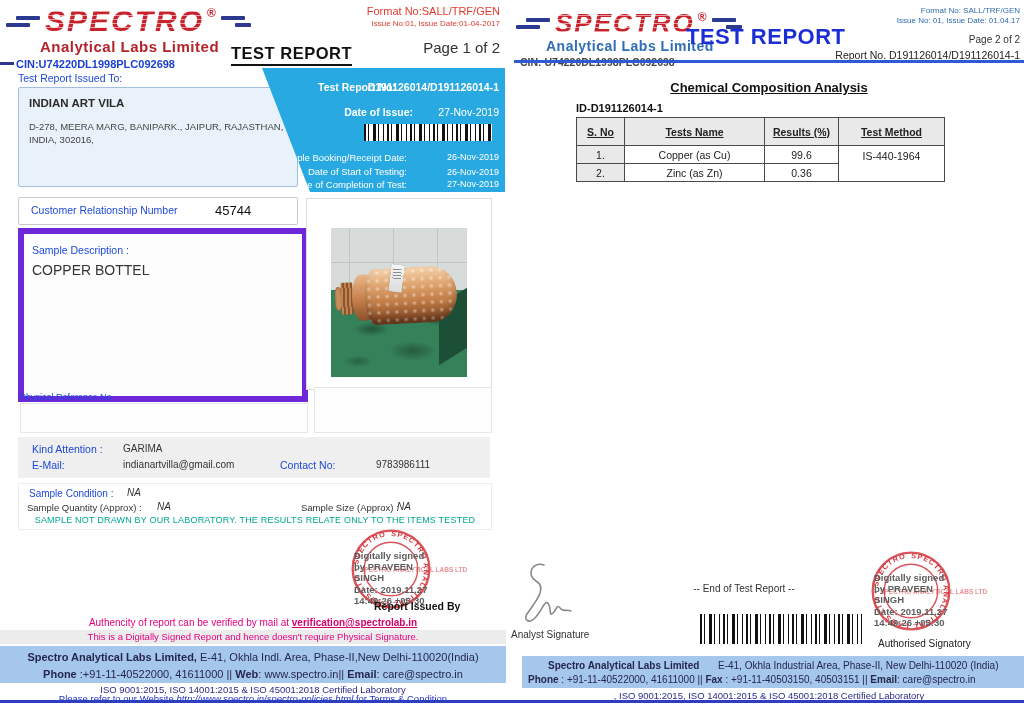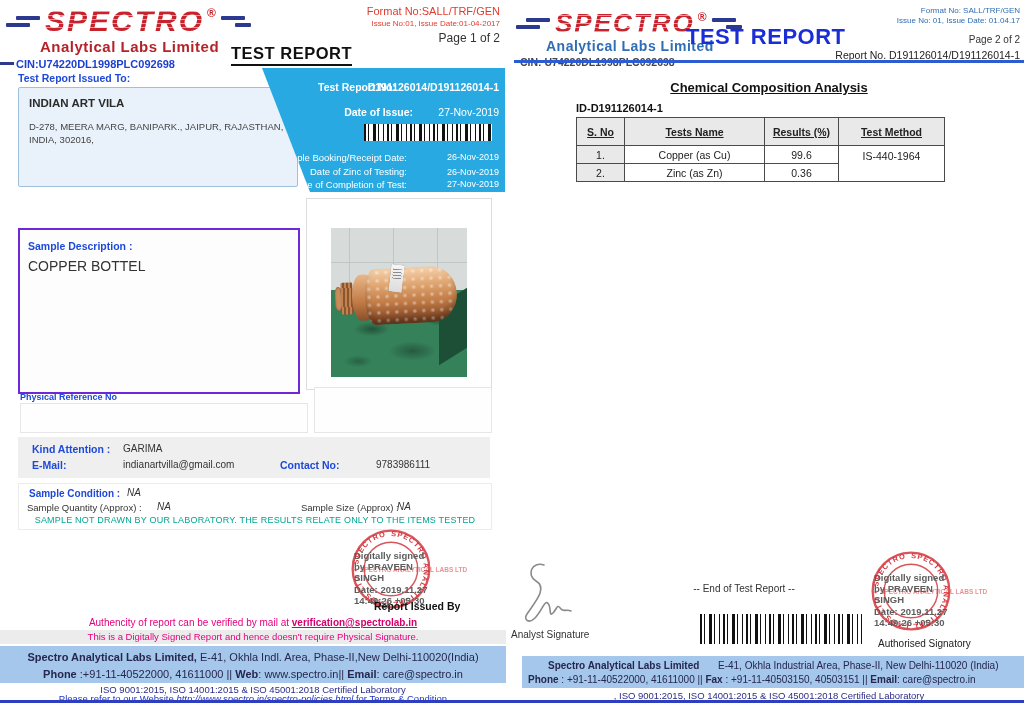--- a/index.html
+++ b/index.html
@@ -31,25 +31,25 @@
   .page2 .logo-word{font-size:26px;}
   .page2 .logo-sub{color:#2f6db5;font-size:14px;margin:2px 0 0 30px;}
   .page2 .logo-cin{color:#454545;font-weight:700;font-size:10.5px;margin:2px 0 0 4px;}
 
   
   .p1-title{left:231px;top:44px;font-size:16.5px;font-weight:800;color:#111;
             border-bottom:2.5px solid #111;padding-bottom:1px;letter-spacing:.5px;}
   .p1-meta{right:6px;top:5px;text-align:right;line-height:1.25;}
   .p1-format{color:#e23a2e;font-size:11px;}
   .p1-issue{color:#e23a2e;font-size:8px;}
-  .p1-page{color:#333;font-size:12px;margin-top:2px;}
+  .p1-page{color:#333;font-size:15px;margin-top:10px;}
   .p1-rulestub{left:0;top:62px;width:14px;height:3px;background:#2b3990;}
 
   
-  .lbl-blue{color:#1e49d8;font-weight:700;}
+  .lbl-blue{color:#1e49d8;font-weight:400;}
   .p1-issuedto{left:18px;top:72px;font-size:10.5px;}
   .cust-box{left:18px;top:87px;width:278px;height:98px;background:#e9f2fa;
             border:1px solid #9fc0dc;border-radius:2px;}
   .cust-name{position:absolute;left:10px;top:9px;font-size:11.5px;font-weight:700;color:#2b2b2b;}
   .cust-addr{position:absolute;left:10px;top:33px;font-size:9.5px;color:#444;line-height:1.35;}
 
   .blue-panel{left:262px;top:68px;width:243px;height:124px;background:#29a9e1;color:#fff;
               clip-path:polygon(0 0,100% 0,100% 100%,48px 100%);}
   .bp-l1{position:absolute;left:56px;top:13px;font-size:10.5px;font-weight:700;}
   .bp-v1{position:absolute;right:6px;top:13px;font-size:10.5px;font-weight:700;}
@@ -59,21 +59,21 @@
   .bp-val{position:absolute;right:6px;font-size:9px;}
   .barcode{background-color:#fff;background-image:repeating-linear-gradient(90deg,
       #111 0 2px,transparent 2px 4px,#111 4px 5px,transparent 5px 9px,#111 9px 12px,
       transparent 12px 14px,#111 14px 15px,transparent 15px 19px,#111 19px 20px,transparent 20px 23px);}
   .bc1{position:absolute;left:102px;top:56px;width:128px;height:17px;}
 
   .crn-box{left:18px;top:197px;width:278px;height:26px;background:#fff;border:1px solid #c9c9c9;border-radius:2px;}
   .crn-lbl{position:absolute;left:12px;top:6px;font-size:10.5px;}
   .crn-val{position:absolute;left:196px;top:5px;font-size:13px;color:#111;}
 
-  .sdesc-box{left:18px;top:228px;width:278px;height:162px;background:#fdfdfd;border:2px solid #6d28d9;}
+  .sdesc-box{left:18px;top:228px;width:278px;height:162px;background:#fdfdfd;border:6px solid #6d28d9;}
   .sdesc-lbl{position:absolute;left:8px;top:10px;font-size:10.5px;}
   .sdesc-val{position:absolute;left:8px;top:28px;font-size:14px;color:#333;}
 
   .photo-box{left:306px;top:198px;width:184px;height:190px;background:#fff;border:1px solid #ddd;}
   .photo{position:absolute;left:24px;top:29px;width:136px;height:149px;overflow:hidden;}
   .wall{position:absolute;left:0;top:0;right:0;height:62px;background:#d7dbd9;
         background-image:linear-gradient(#bfc6c3 1px,transparent 1px),linear-gradient(90deg,#bfc6c3 1px,transparent 1px);
         background-size:44px 40px;background-position:18px -6px;}
   .tbl-green{position:absolute;left:0;top:62px;right:0;bottom:0;background:#35815a;
         background-image:radial-gradient(ellipse 30px 12px at 30% 45%,rgba(0,0,0,.35),transparent 60%),
@@ -206,26 +206,30 @@
     </div>
 
     <div class="abs blue-panel">
       <span class="bp-l1">Test Report No:</span>
       <span class="bp-v1">D191126014/D191126014-1</span>
       <span class="bp-l2">Date of Issue:</span>
       <span class="bp-v2">27-Nov-2019</span>
       <span class="barcode bc1"></span>
       <span class="bp-lbl" style="top:84px;">Sample Booking/Receipt Date:</span>
       <span class="bp-val" style="top:84px;">26-Nov-2019</span>
-      <span class="bp-lbl" style="top:98px;">Date of Zinc of Testing:</span>
+      <span class="bp-lbl" style="top:98px;">Date of Start of Testing:</span>
       <span class="bp-val" style="top:99px;">26-Nov-2019</span>
       <span class="bp-lbl" style="top:111px;">Date of Completion of Test:</span>
       <span class="bp-val" style="top:111px;">27-Nov-2019</span>
     </div>
 
+    <div class="abs crn-box">
+      <span class="crn-lbl lbl-blue">Customer Relationship Number</span>
+      <span class="crn-val">45744</span>
+    </div>
 
     <div class="abs sdesc-box">
       <span class="sdesc-lbl lbl-blue">Sample Description :</span>
       <span class="sdesc-val">COPPER BOTTEL</span>
     </div>
 
     <div class="abs photo-box">
       <div class="photo">
         <div class="wall"></div>
         <div class="tbl-green"></div>

